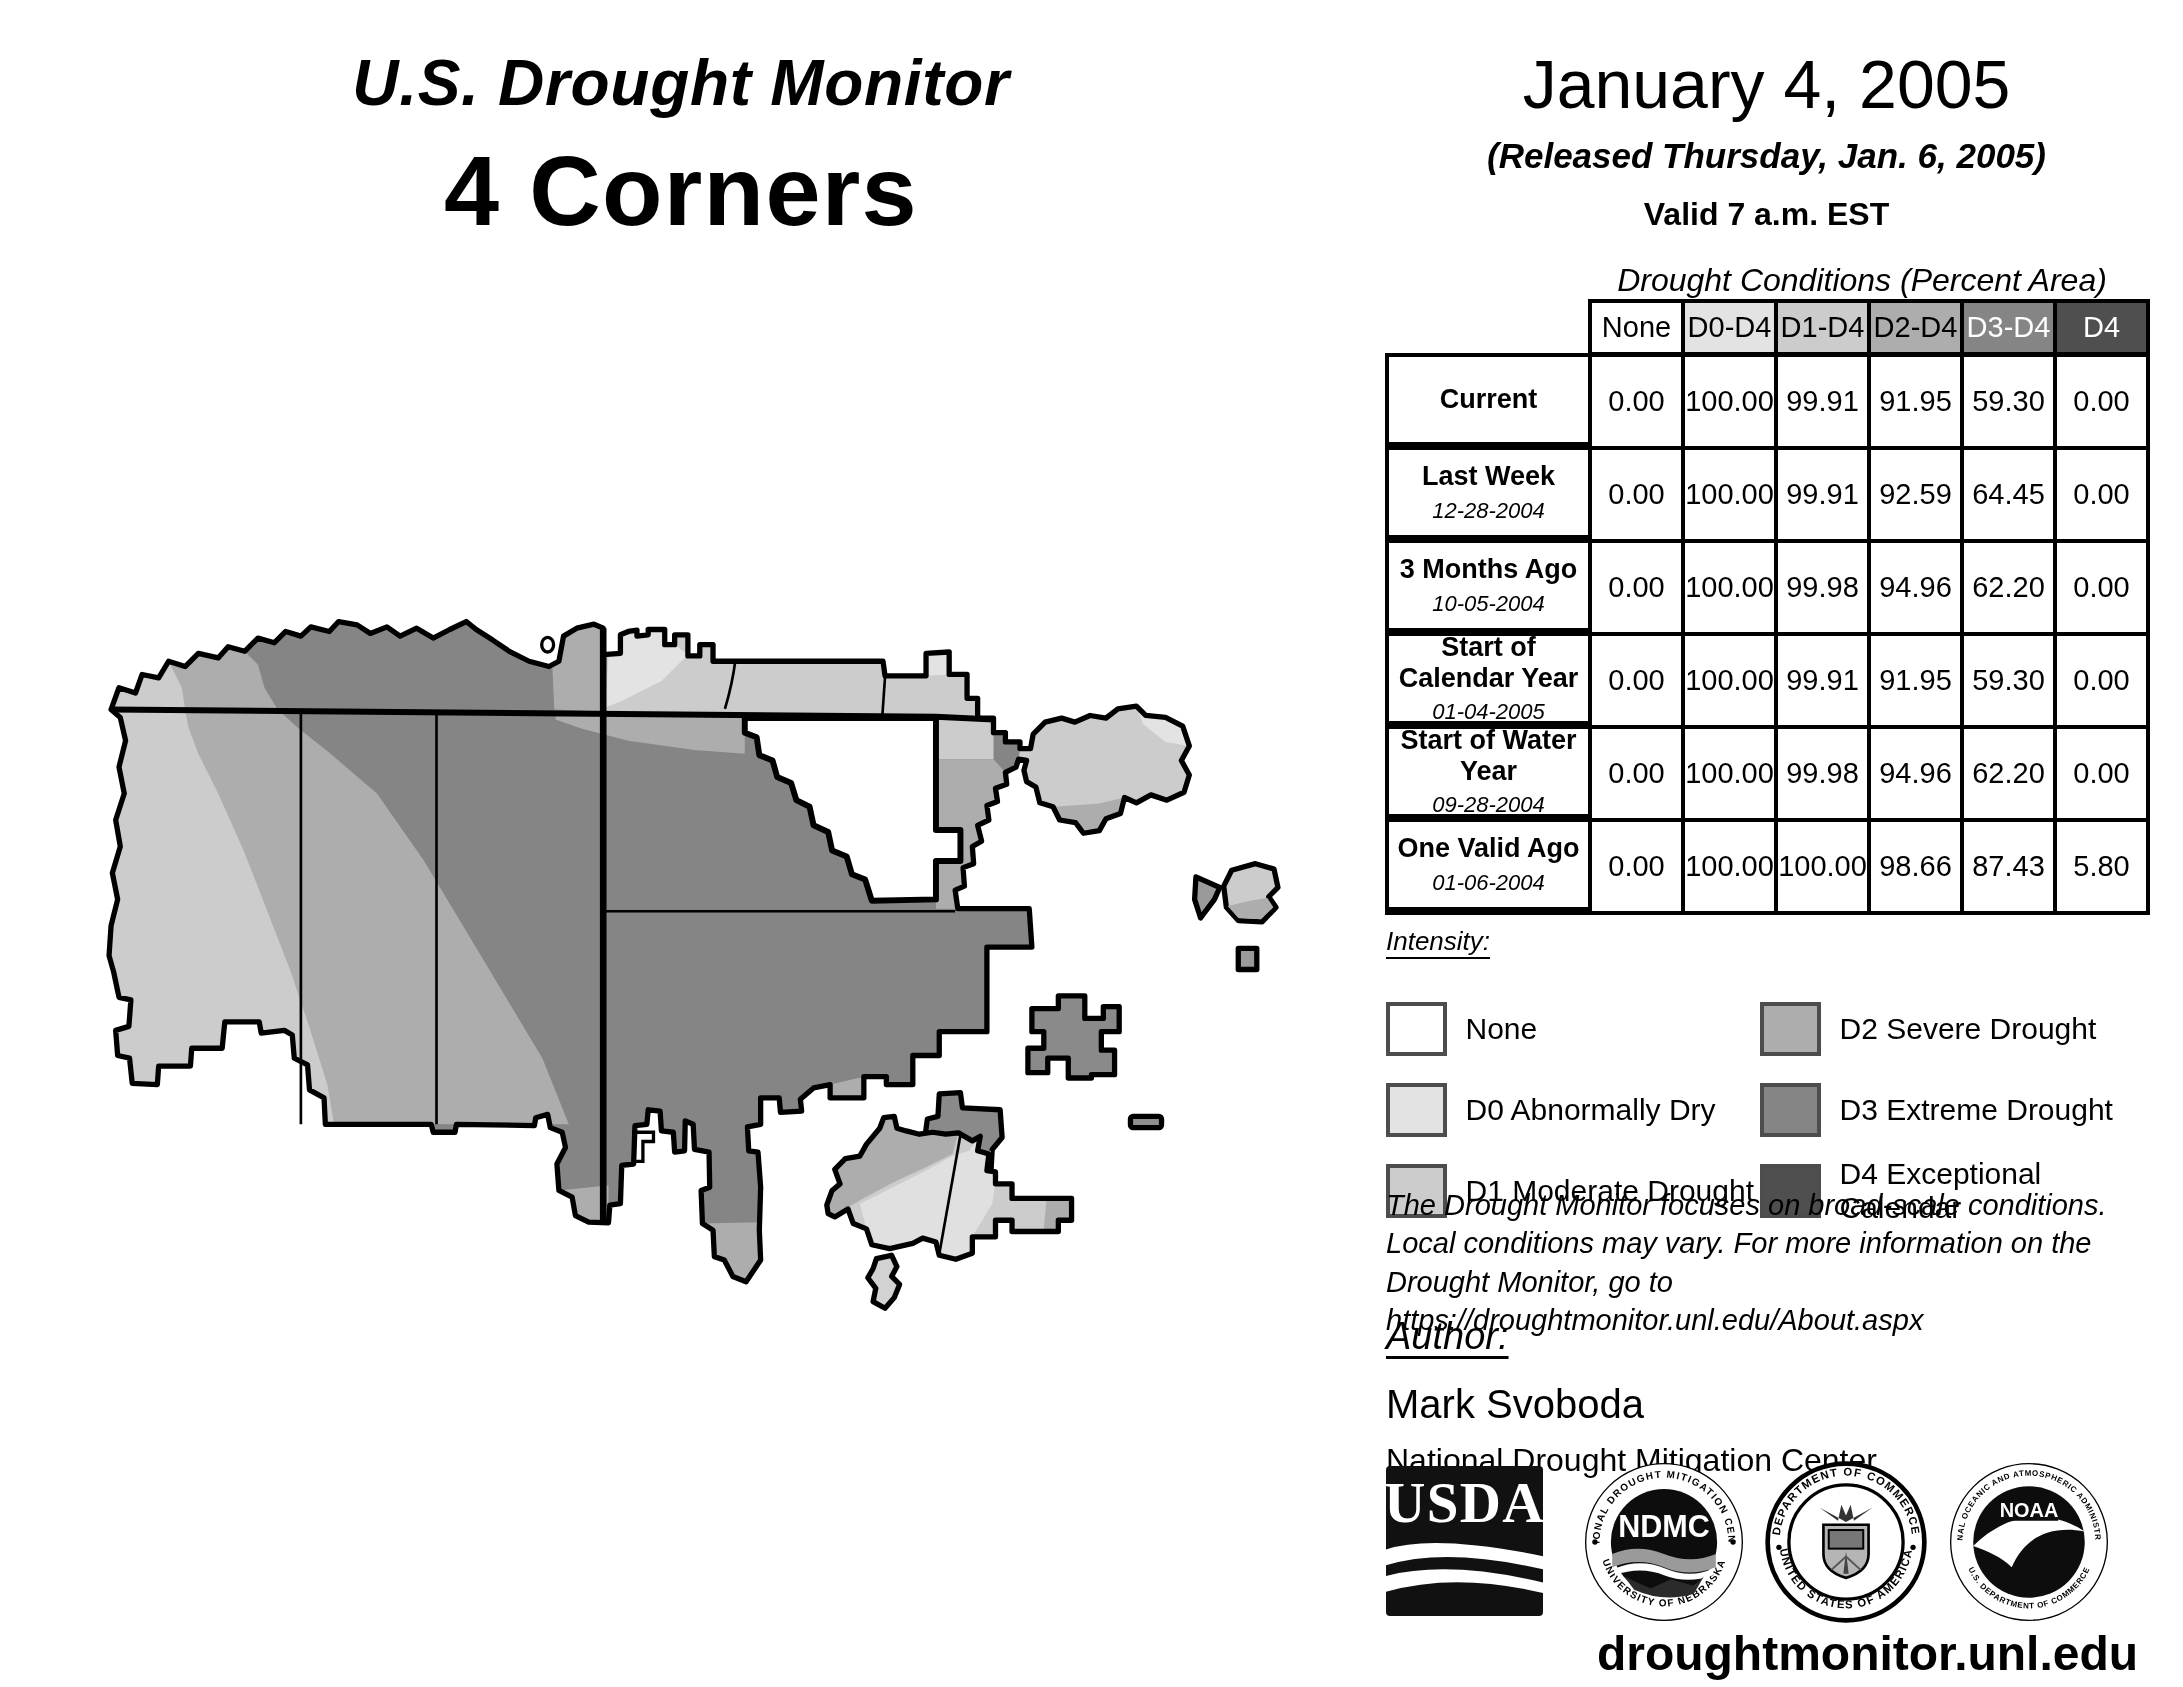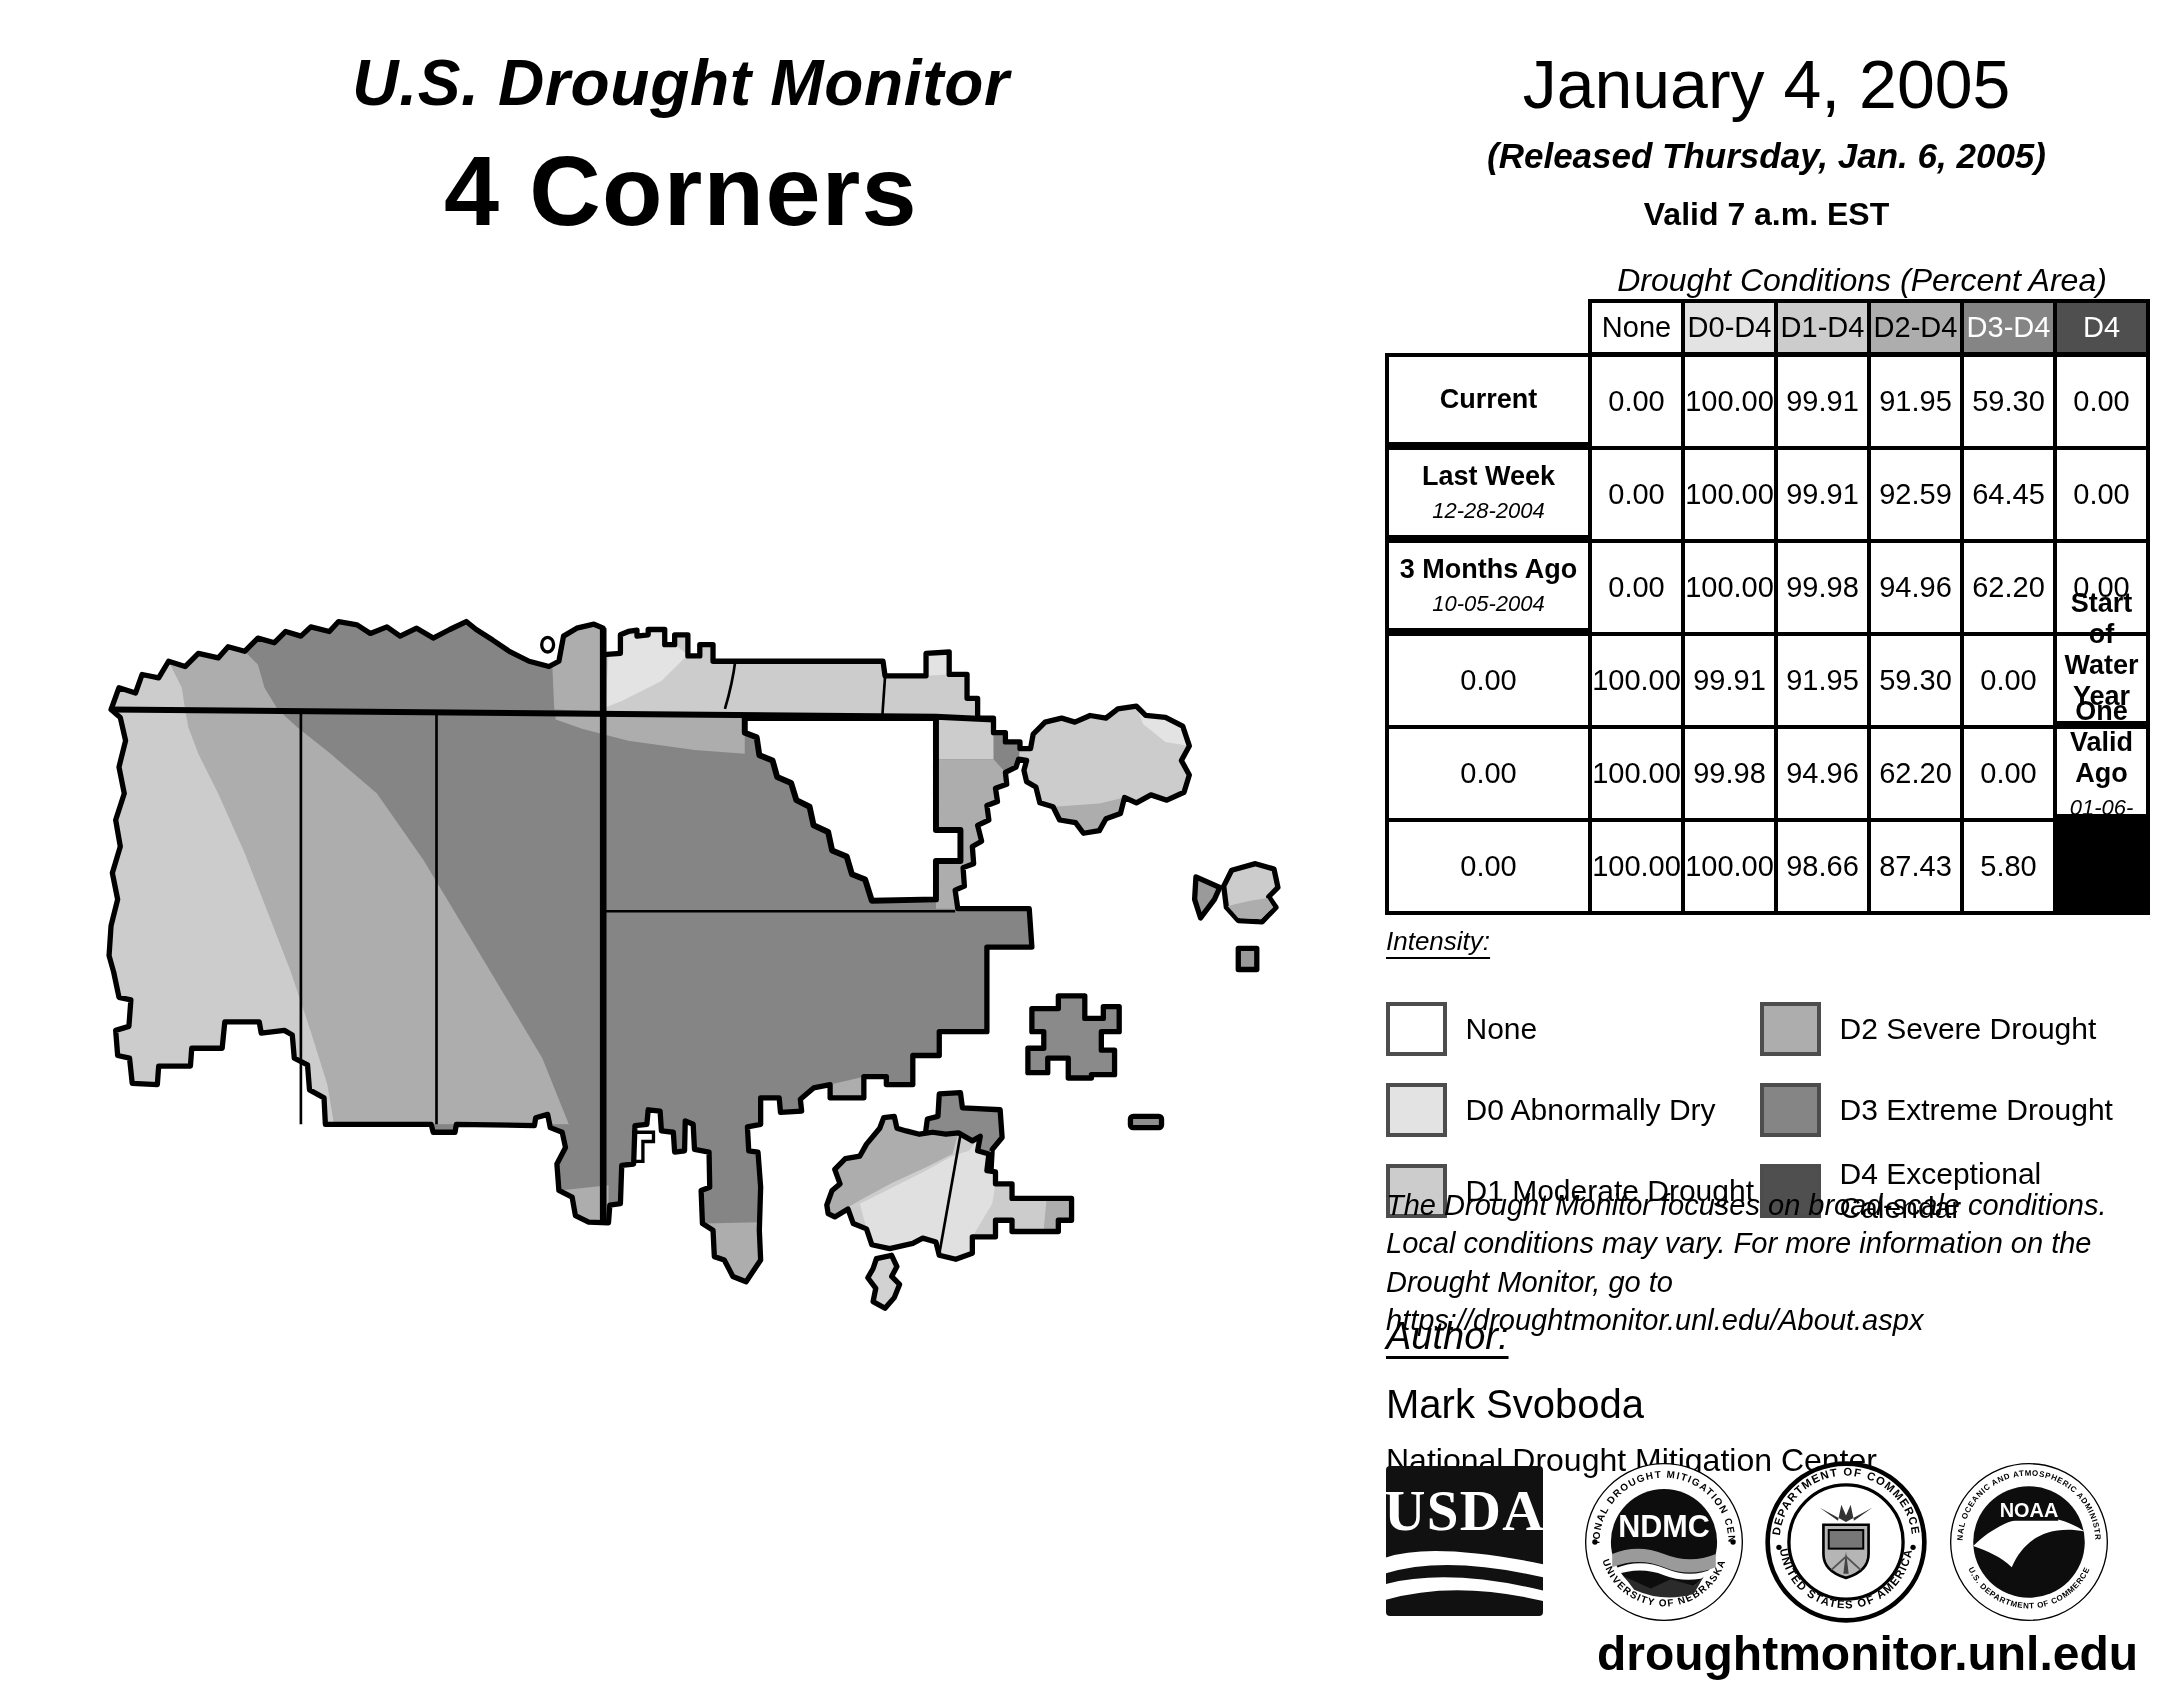--- a/index.html
+++ b/index.html
@@ -44,21 +44,21 @@
   .disclaimer{position:absolute;left:1386px;top:1186px;width:801px;
     font-size:29px;font-style:italic;line-height:1.32;}
   .author-block{position:absolute;left:1386px;top:1315px;}
   .author-title{font-size:38px;font-style:italic;text-decoration:underline;text-underline-offset:6.6px;}
   .author-name{font-size:40px;margin-top:24px;}
   .author-org{font-size:32px;margin-top:14.6px;}
   
   .usda-logo{position:absolute;left:1386px;top:1466px;width:157px;height:150px;background:#111;
     border-radius:4px;display:flex;flex-direction:column;align-items:center;}
   .usda-text{font-family:"Liberation Serif",serif;font-weight:bold;color:#fff;font-size:57px;
-    letter-spacing:1.3px;margin-top:12px;}
+    letter-spacing:1.3px;margin-top:4px;}
   .seal{position:absolute;top:1461px;}
   .footer-url{position:absolute;left:1510px;top:1626px;width:715px;text-align:center;
     font-size:48px;font-weight:bold;}
   
   .map-wrap{position:absolute;left:99px;top:607px;width:1191px;height:729px;}
 </style>
 </head>
 <body>
 
 <div class="title-block">
@@ -183,20 +183,24 @@
     <span class="lbl">3 Months Ago</span>
     <span class="dt">10-05-2004</span>
   </div>
   <div class="val-cell">0.00</div>
   <div class="val-cell">100.00</div>
   <div class="val-cell">99.98</div>
   <div class="val-cell">94.96</div>
   <div class="val-cell">62.20</div>
   <div class="val-cell">0.00</div>
 
+  <div class="lbl-cell">
+    <span class="lbl">Start of Calendar Year</span>
+    <span class="dt">01-04-2005</span>
+  </div>
   <div class="val-cell">0.00</div>
   <div class="val-cell">100.00</div>
   <div class="val-cell">99.91</div>
   <div class="val-cell">91.95</div>
   <div class="val-cell">59.30</div>
   <div class="val-cell">0.00</div>
 
   <div class="lbl-cell">
     <span class="lbl">Start of Water Year</span>
     <span class="dt">09-28-2004</span>

